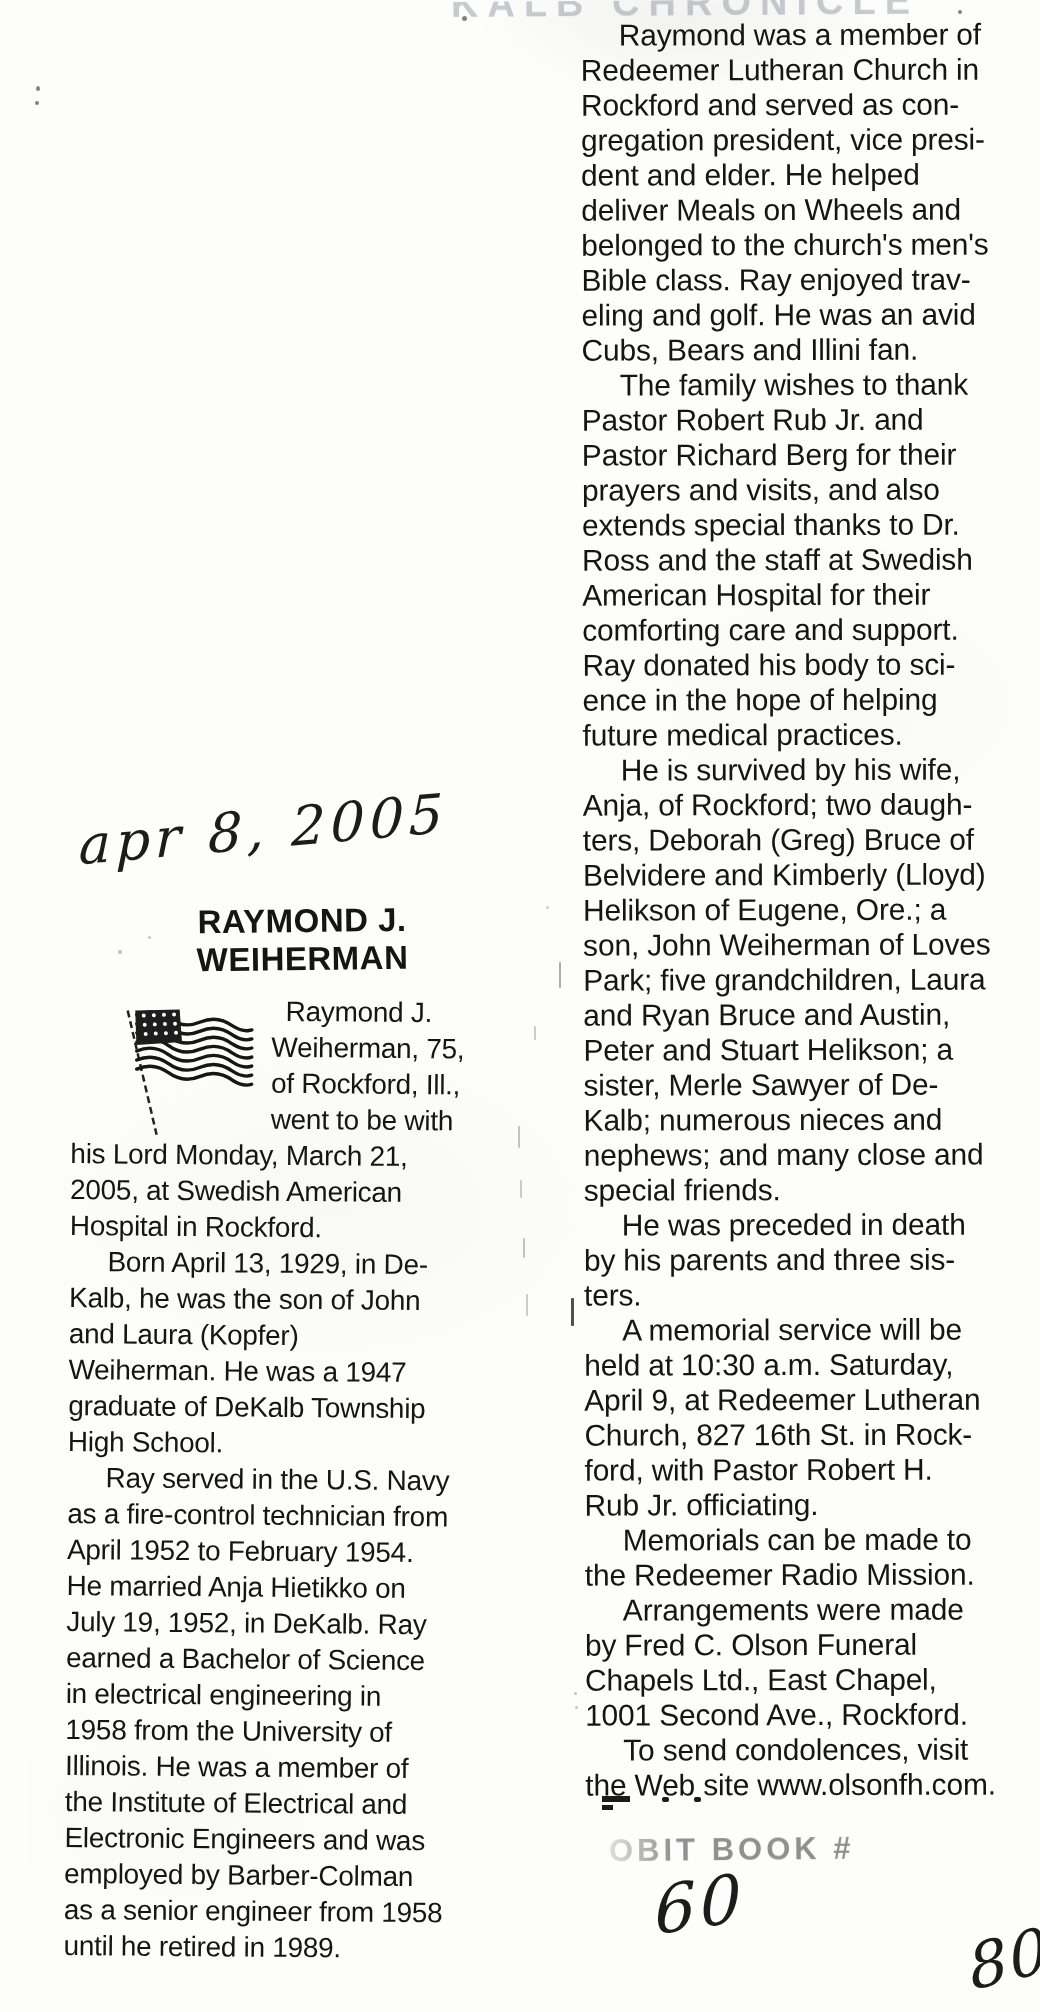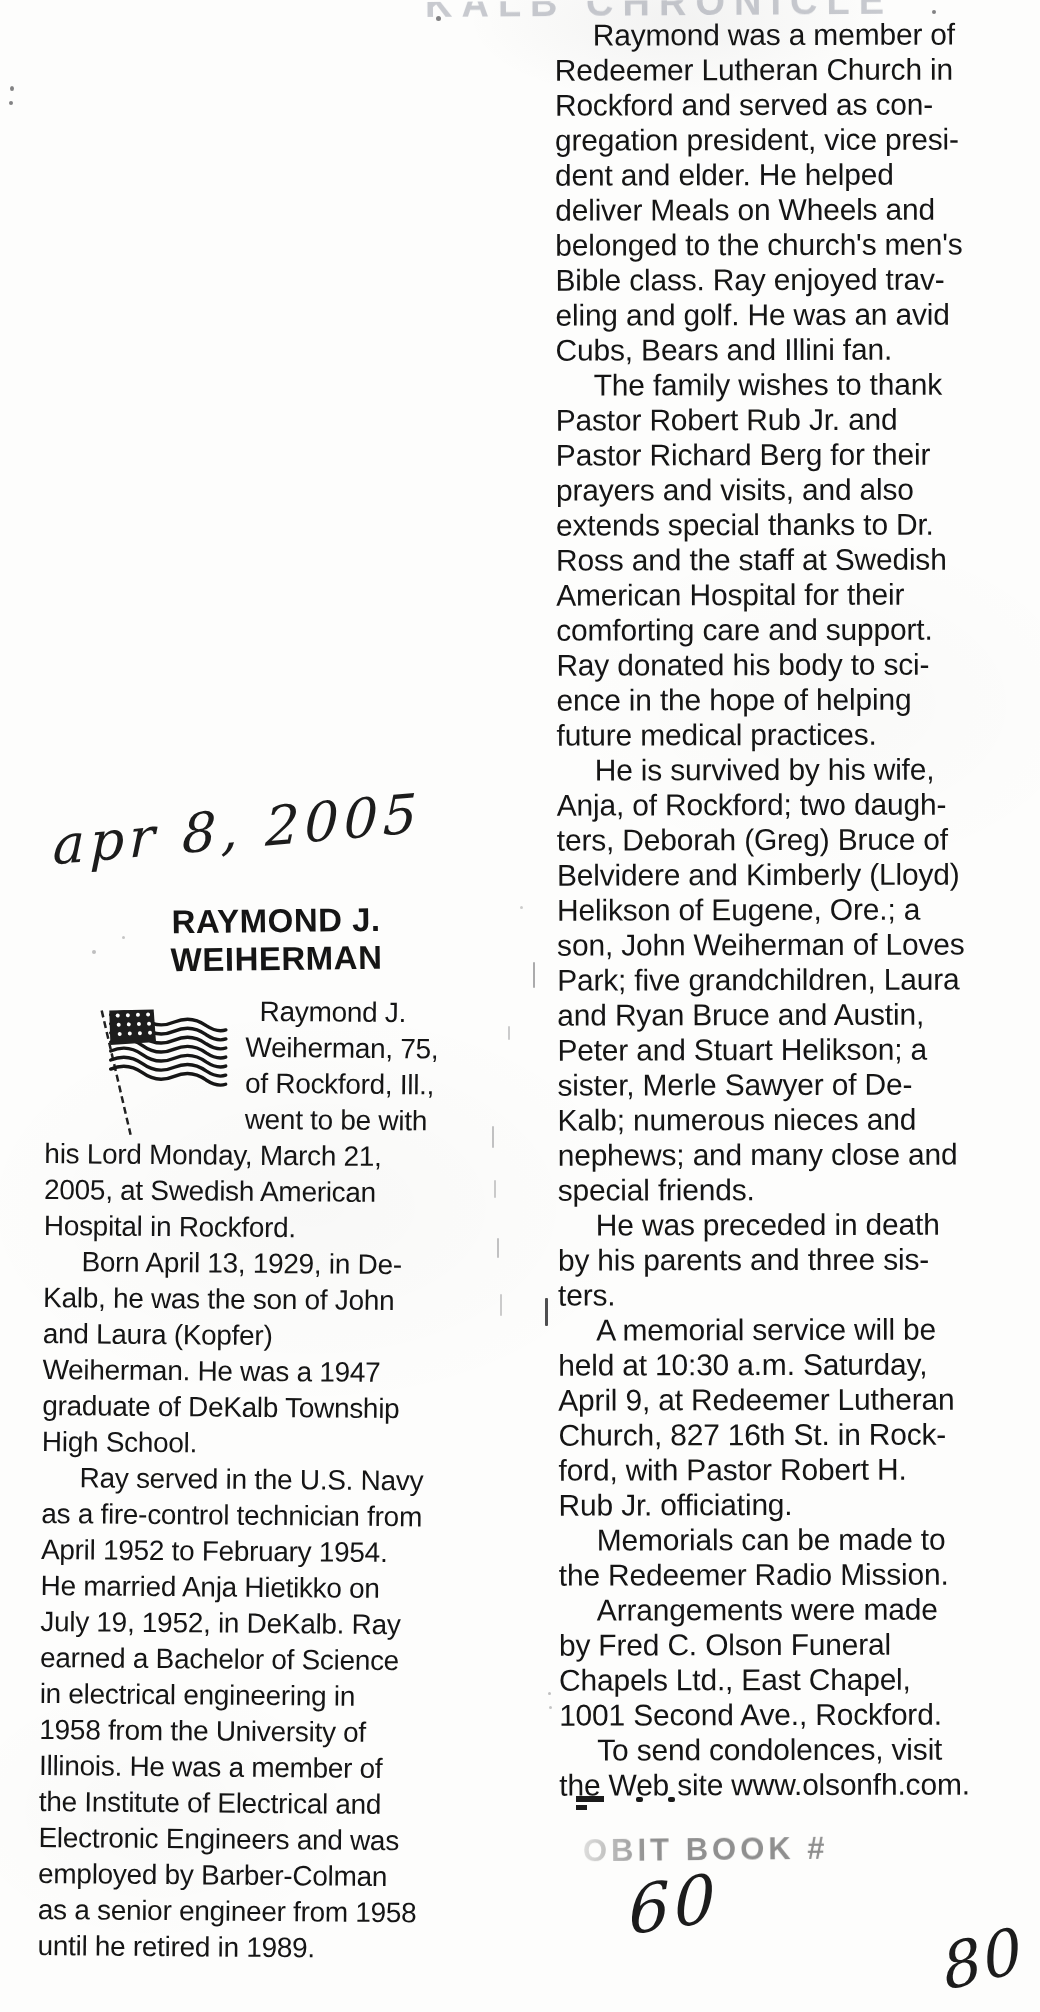--- a/index.html
+++ b/index.html
@@ -9,20 +9,21 @@
     font-family:"Liberation Sans", sans-serif;
     color:#151515;
   }
   .page{
     position:absolute;inset:0;
     background-image:
       radial-gradient(300px 120px at 65% 1%, rgba(40,40,50,0.05), transparent 70%),
       radial-gradient(500px 300px at 30% 60%, rgba(0,0,0,0.018), transparent 70%),
       radial-gradient(400px 260px at 80% 35%, rgba(0,0,0,0.015), transparent 70%),
       radial-gradient(300px 200px at 15% 90%, rgba(0,0,0,0.015), transparent 70%);
+    margin-left: 26px;
   }
   
   .masthead-clip{
     position:absolute;left:425px;top:0;width:560px;height:26px;overflow:hidden;
     transform:rotate(-0.4deg);
   }
   .masthead-text{
     margin-top:-19px;
     font-weight:bold;font-size:38px;letter-spacing:9px;
     color:rgba(120,126,140,0.40);

